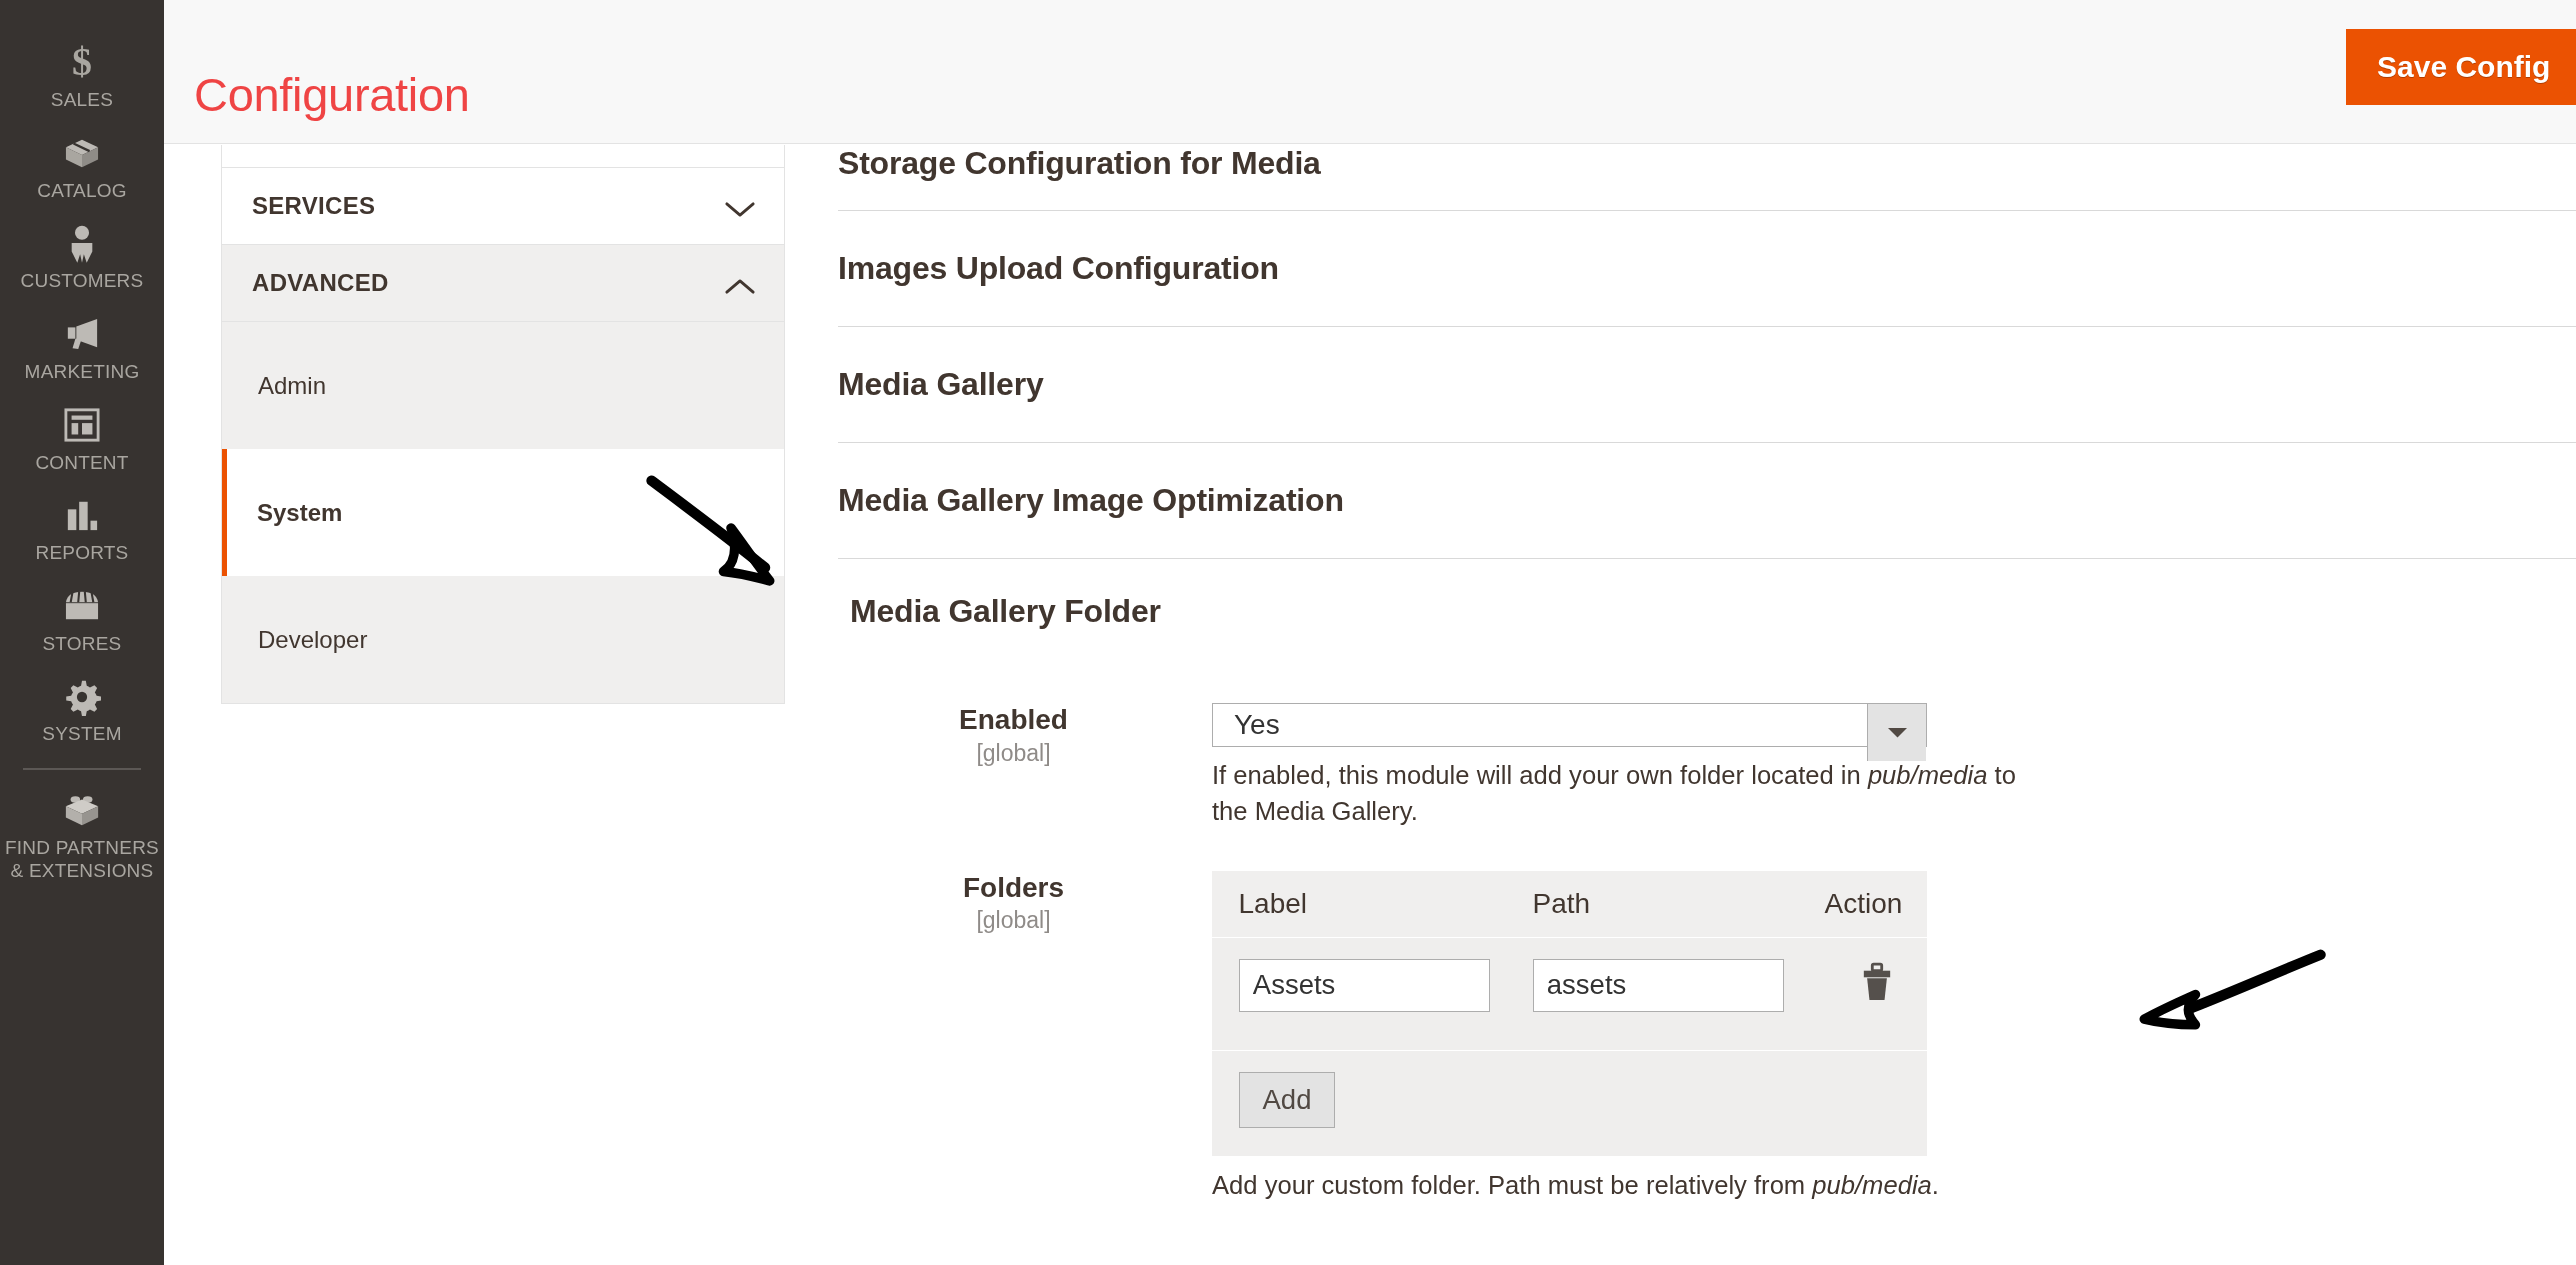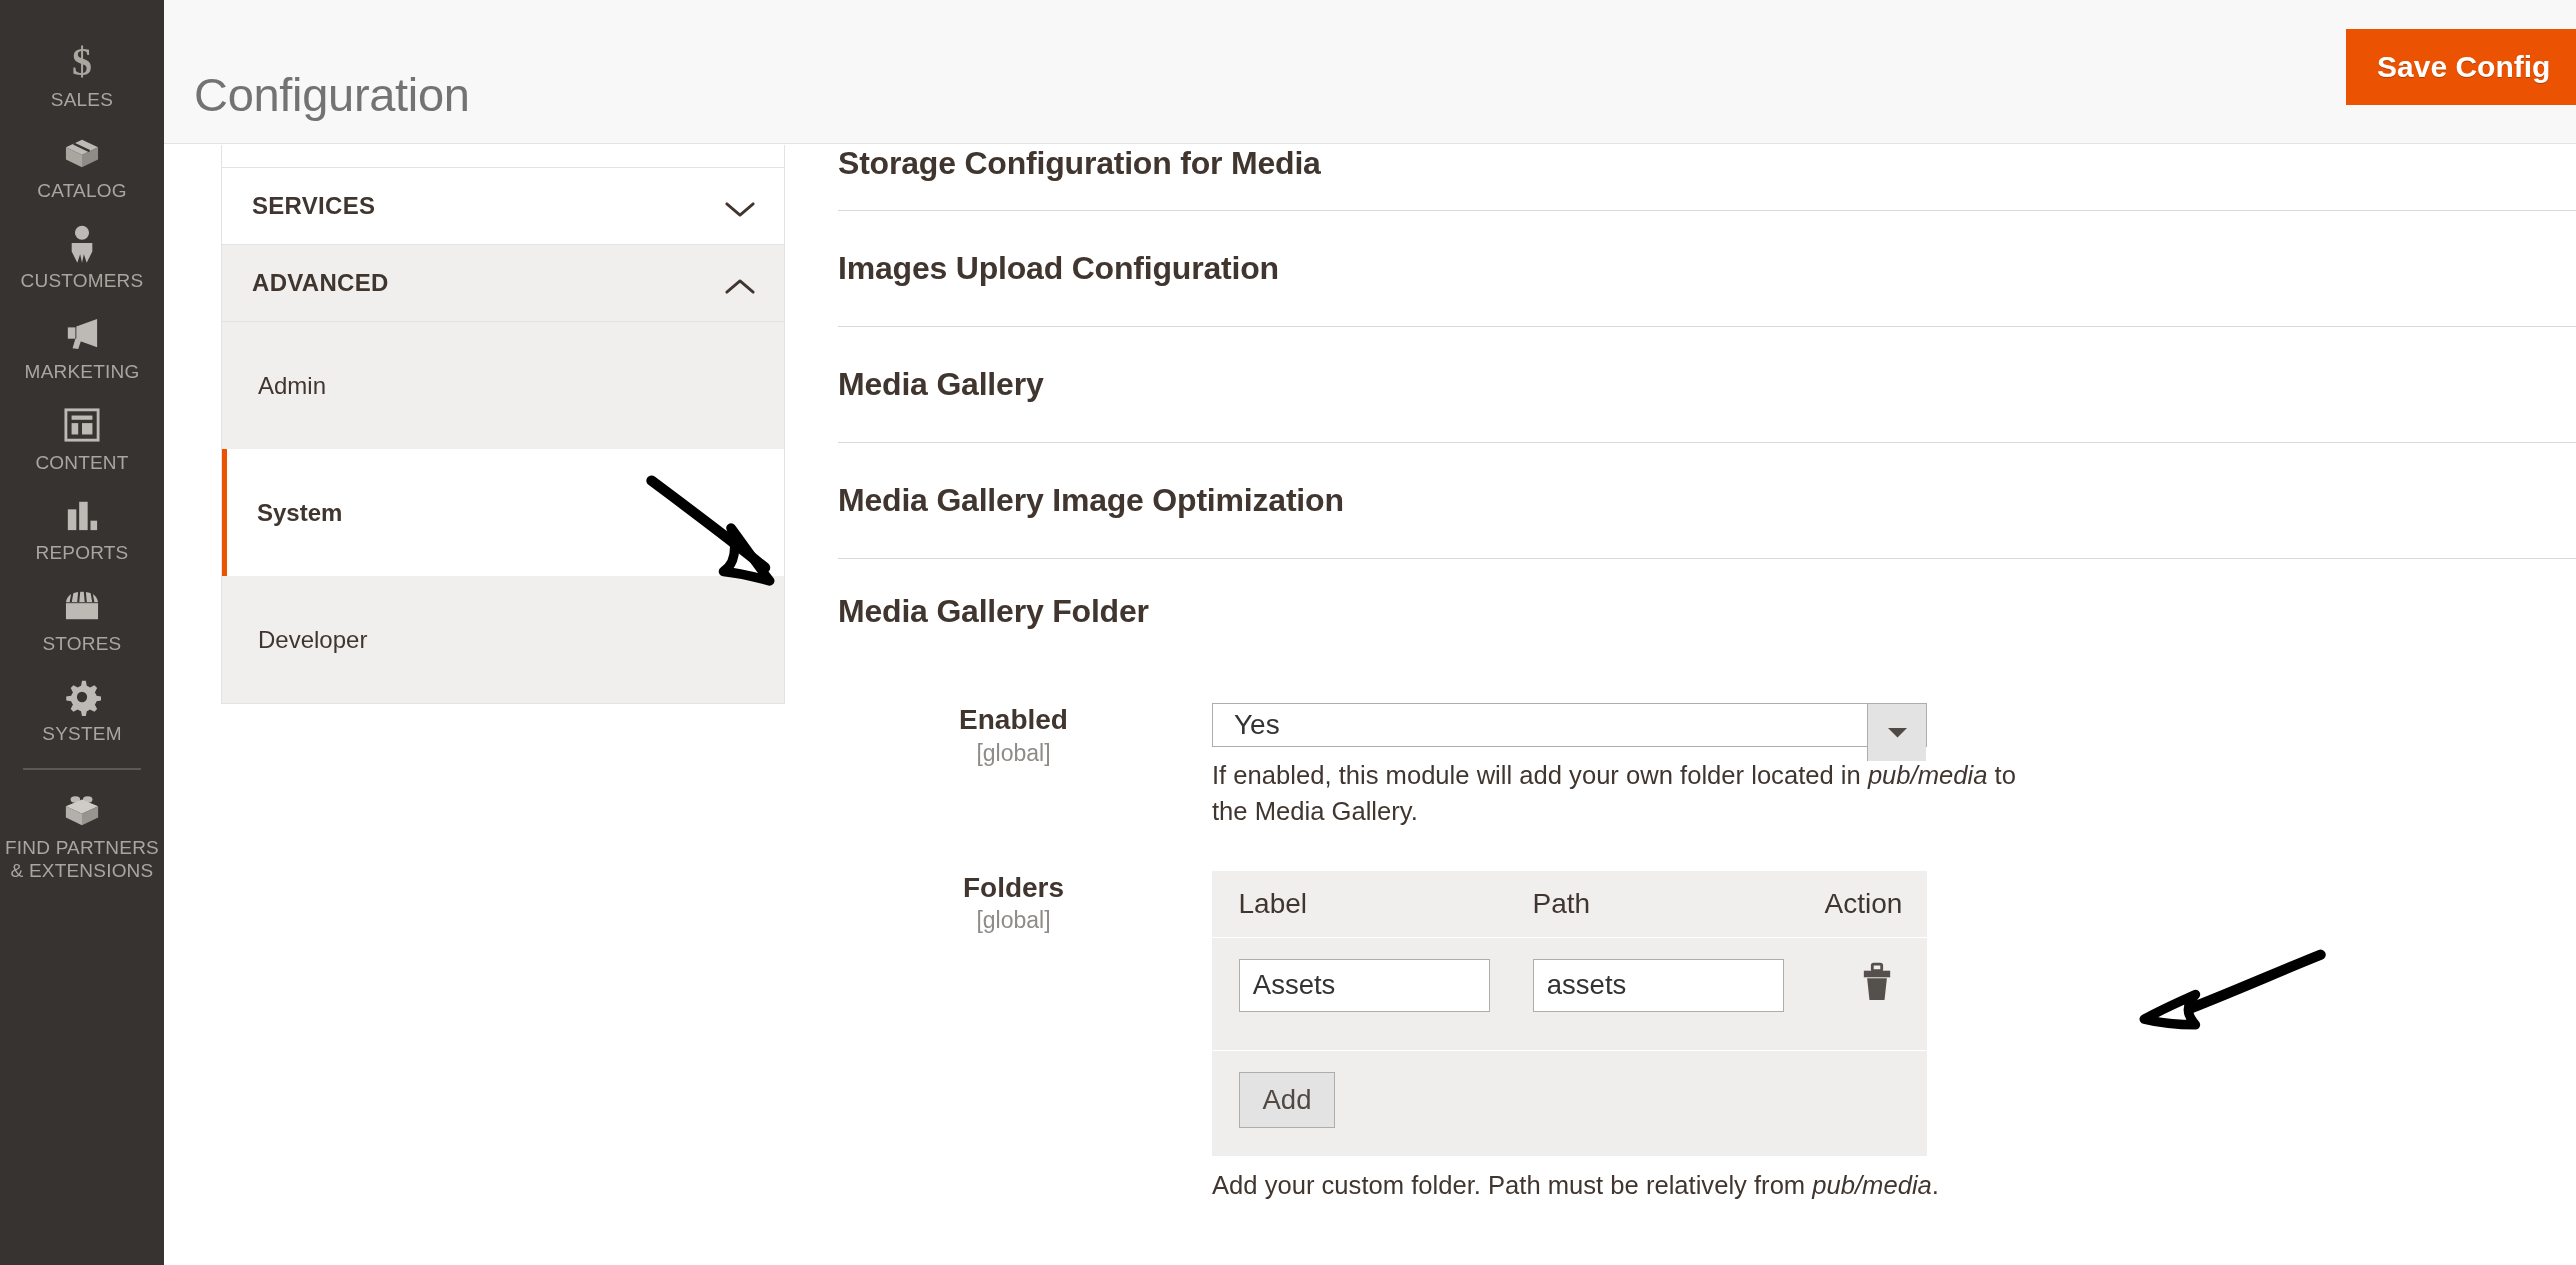--- a/index.html
+++ b/index.html
@@ -71,21 +71,21 @@
     background: #f8f8f8;
     border-bottom: 0.9px solid #e3e3e3;
     box-sizing: border-box;
   }
   .page-title {
     position: absolute;
     left: 30px;
     top: 34px;
     font-size: 47px;
     line-height: 59px;
-    color: #737373;
+    color: #ef4444;
     font-weight: normal;
     letter-spacing: -0.3px;
     white-space: nowrap;
     font-family: "Liberation Sans", sans-serif;
   }
   .save-config-button {
     position: absolute;
     left: 2182px;
     top: 29px;
     width: 246px;
@@ -189,20 +189,21 @@
     font-size: 32px;
     color: #41362f;
     font-weight: bold;
     letter-spacing: -0.2px;
     font-family: "Liberation Sans", sans-serif;
     white-space: nowrap;
   }
   .section-row.open {
     border-bottom: none;
     height: 104px;
+    margin-left: 12px;
   }
 
   
   .field-row {
     display: flex;
     align-items: flex-start;
     margin-top: 0;
   }
   .field-label-col {
     width: 374px;

